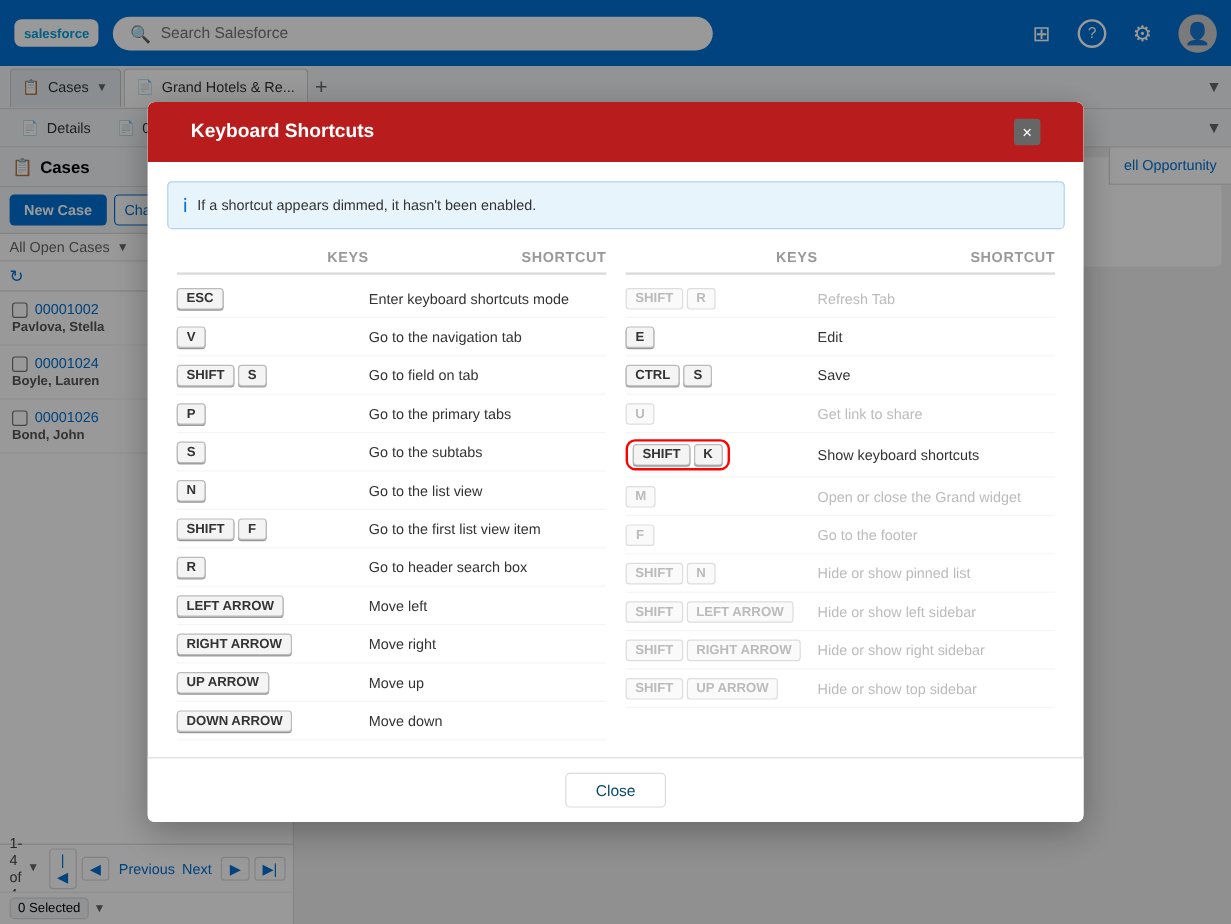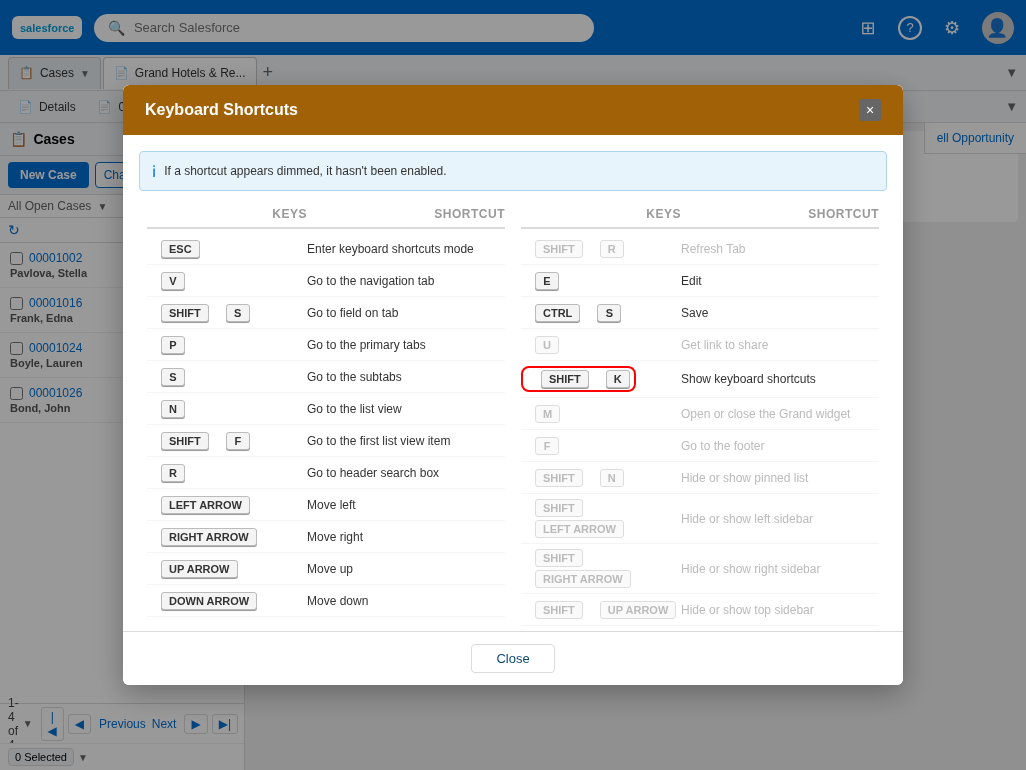--- a/index.html
+++ b/index.html
@@ -233,23 +233,23 @@
       background: white;
       border-radius: 6px;
       width: 780px;
       max-height: 600px;
       box-shadow: 0 8px 30px rgba(0,0,0,0.3);
       display: flex;
       flex-direction: column;
       overflow: hidden;
     }
     .modal-header {
-      background: #a16207;
+      background: #b91c1c;
       color: white;
-      padding: 14px 22px;
+      padding: 14px 36px;
       display: flex;
       align-items: center;
       justify-content: space-between;
       border-radius: 6px 6px 0 0;
     }
     .modal-title { font-size: 16px; font-weight: bold; }
     .modal-close {
       background: #666;
       color: white;
       border: none;
@@ -317,21 +317,20 @@
       justify-content: center;
       background: #f4f4f4;
       border: 1px solid #bbb;
       border-radius: 3px;
       padding: 2px 7px;
       font-size: 11px;
       font-weight: bold;
       color: #333;
       min-width: 24px;
       box-shadow: 0 1px 0 #999;
-      margin-left: 14px;
     }
     .key-badge.disabled {
       color: #bbb;
       border-color: #ddd;
       background: #fafafa;
       box-shadow: none;
     }
     .shortcut-desc { font-size: 12px; color: #333; }
     .shortcut-desc.disabled { color: #bbb; }
 
@@ -434,27 +433,20 @@
       <div class="case-item">
         <div class="case-item-row">
           <input type="checkbox" class="case-checkbox" style="">
           <span class="case-number">00001002</span>
         </div>
         <span class="case-name">Pavlova, Stella</span>
       </div>
       <div class="case-item">
         <div class="case-item-row">
           <input type="checkbox" class="case-checkbox" style="">
-          <span class="case-number">00001016</span>
-        </div>
-        <span class="case-name">Frank, Edna</span>
-      </div>
-      <div class="case-item">
-        <div class="case-item-row">
-          <input type="checkbox" class="case-checkbox" style="">
           <span class="case-number">00001024</span>
         </div>
         <span class="case-name">Boyle, Lauren</span>
       </div>
       <div class="case-item">
         <div class="case-item-row">
           <input type="checkbox" class="case-checkbox" style="">
           <span class="case-number">00001026</span>
         </div>
         <span class="case-name">Bond, John</span>

